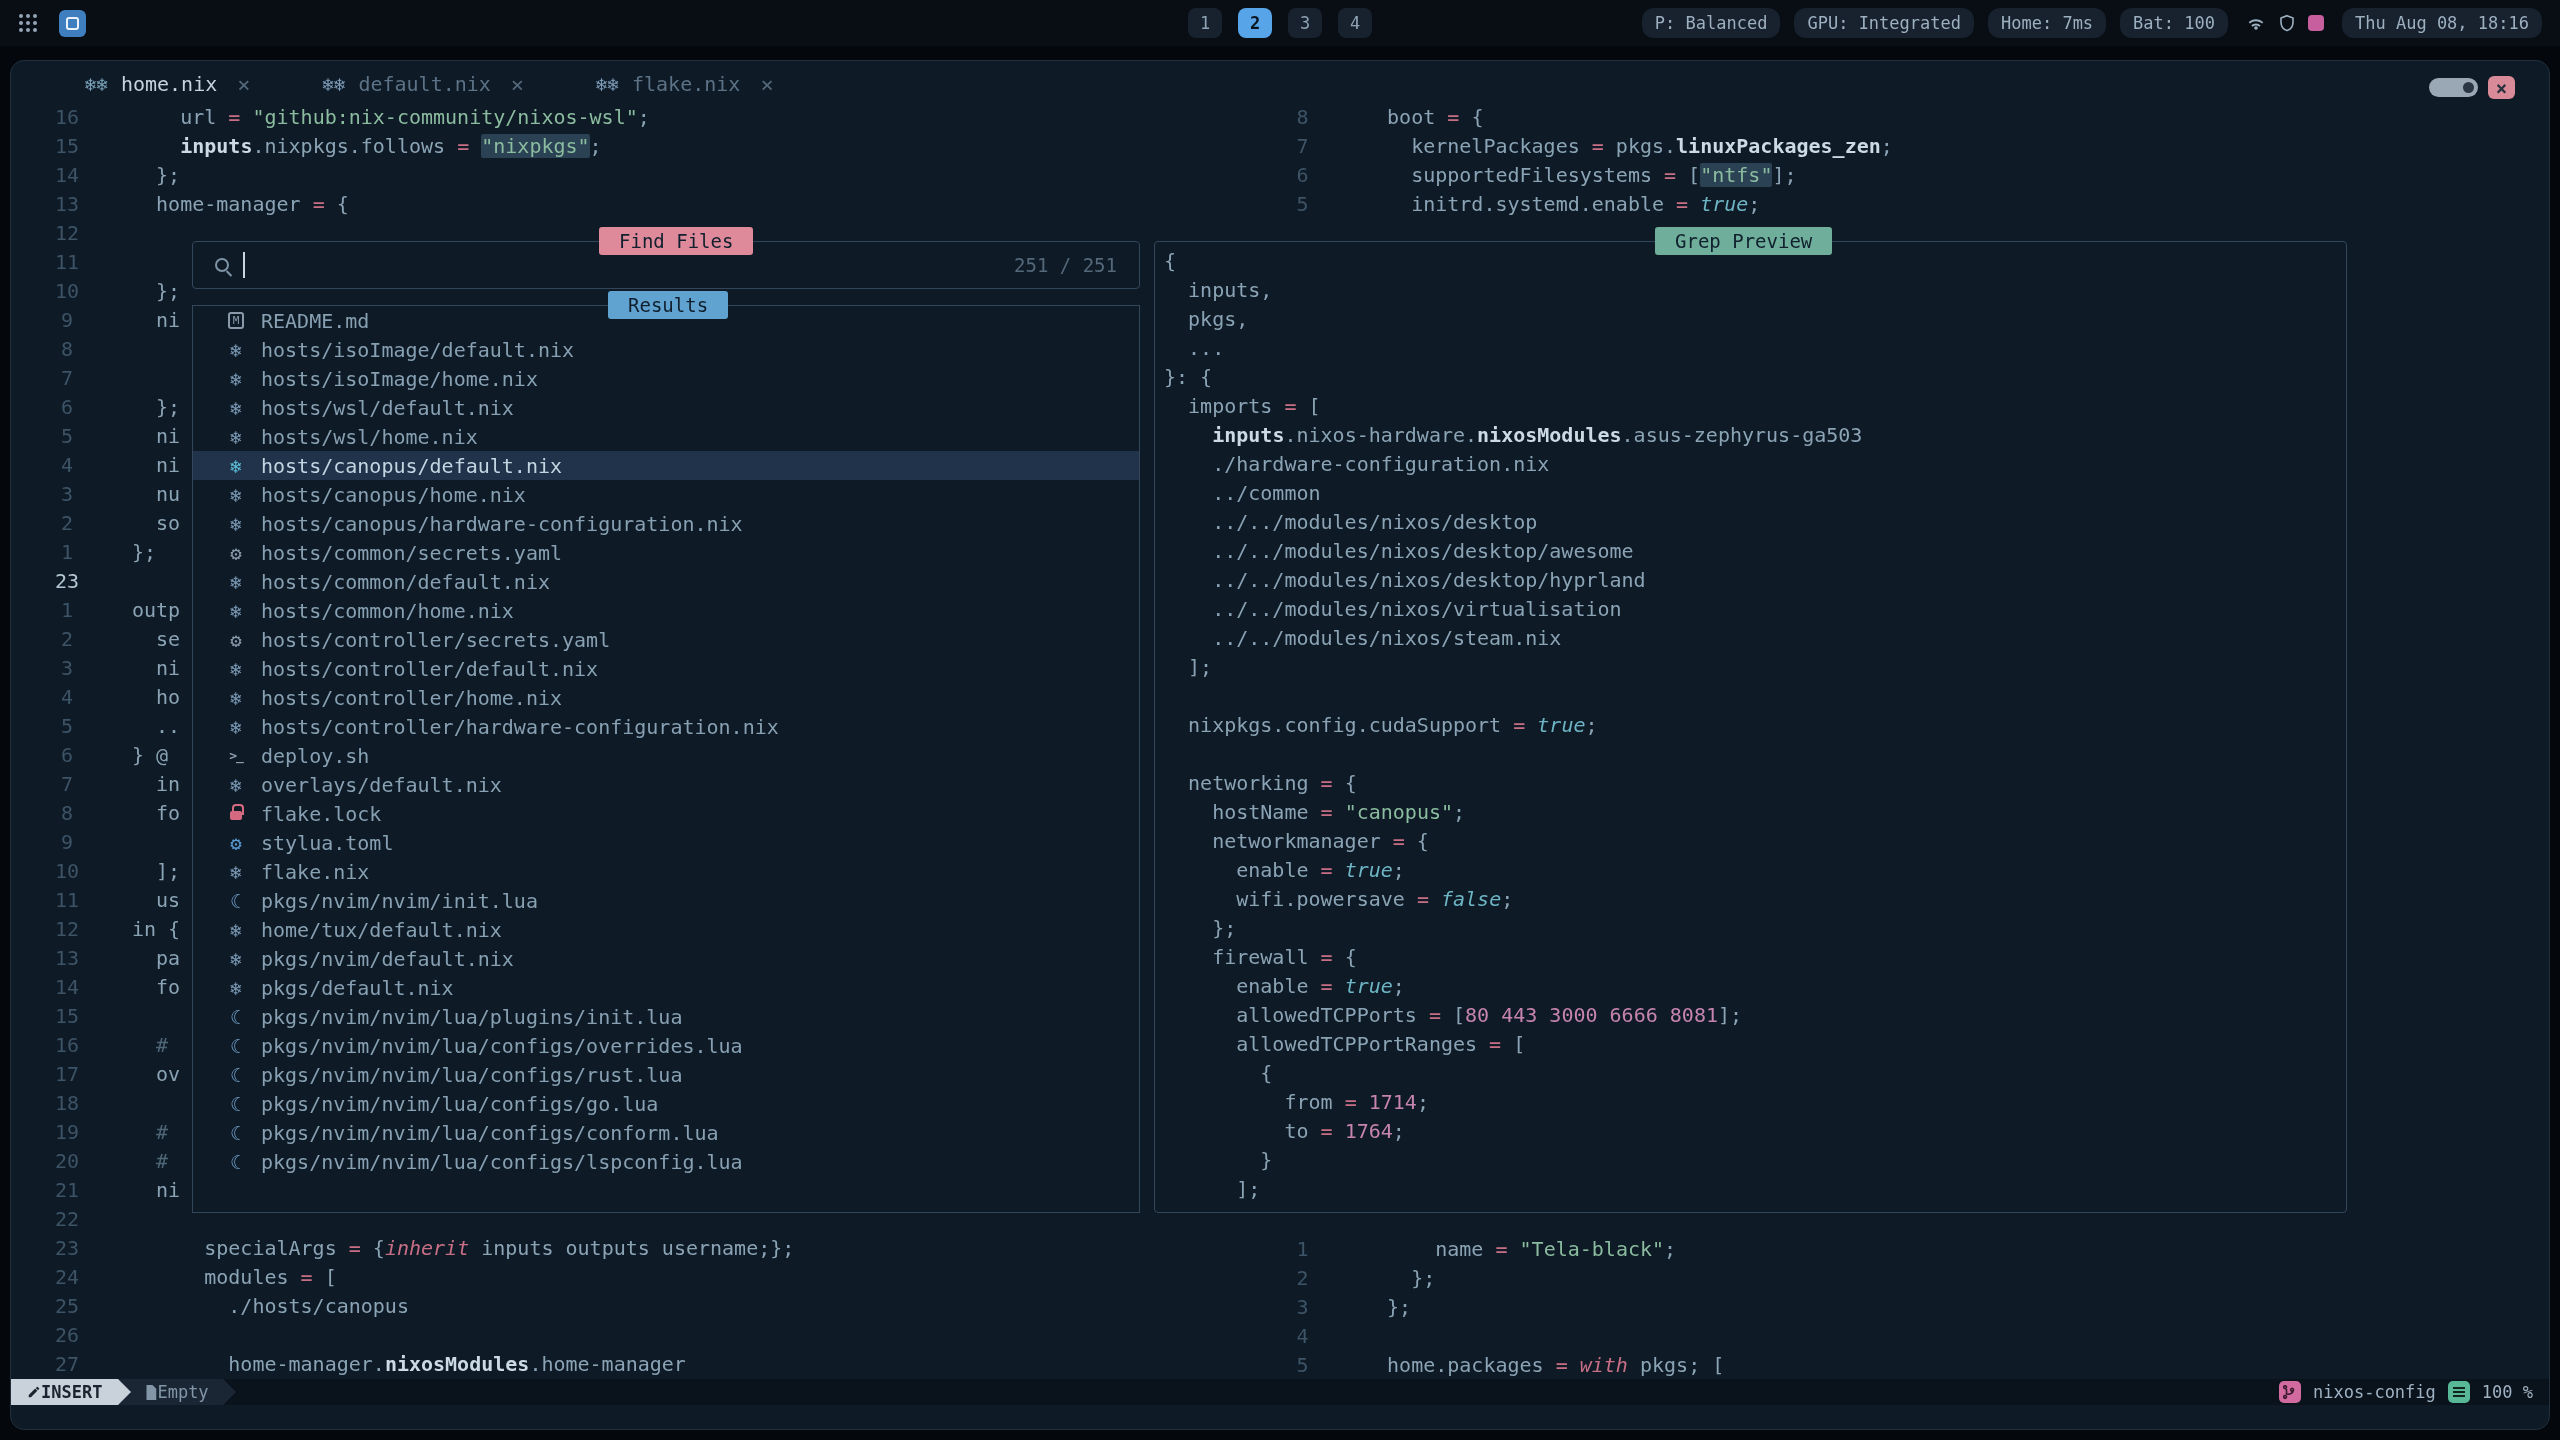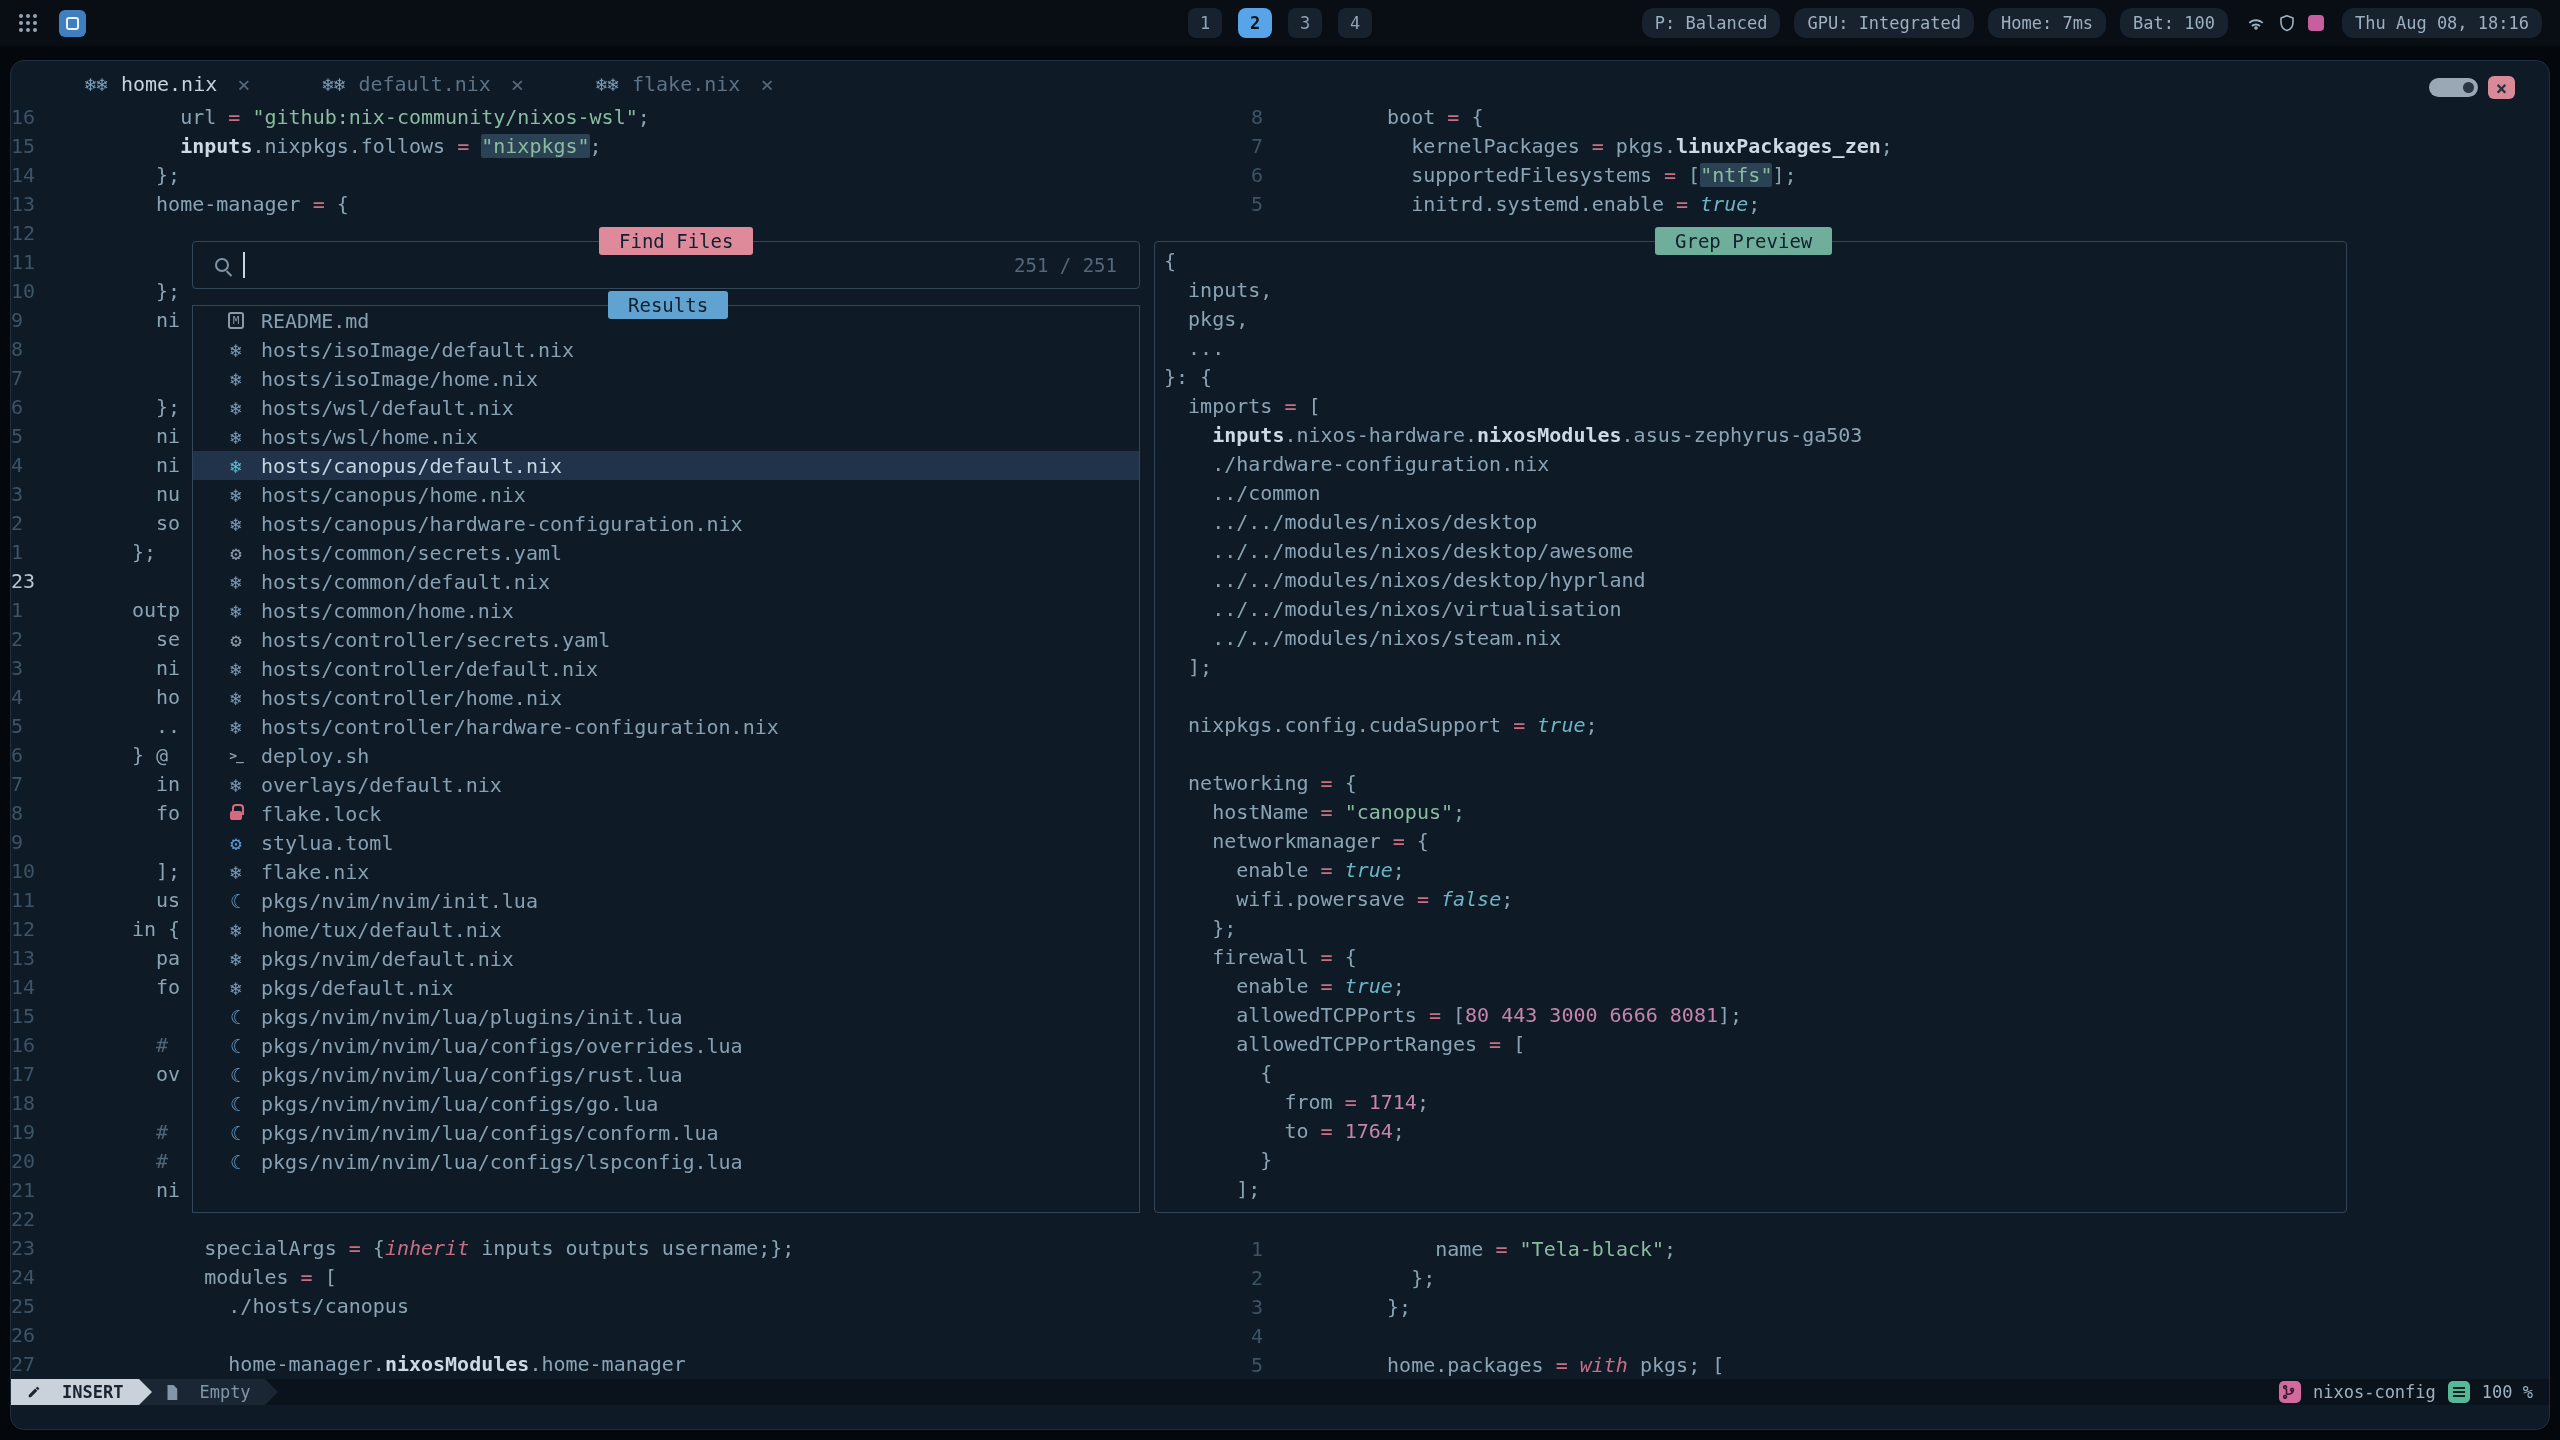--- a/index.html
+++ b/index.html
@@ -50,21 +50,21 @@
     border-radius:50%;background:#2b3644}
   .close-btn{position:absolute;right:34px;top:15px;width:27px;height:23px;border-radius:6px;
     background:var(--c-close_btn,#d98a99);color:#27323e;display:flex;align-items:center;
     justify-content:center;font-size:19px;font-weight:bold;z-index:3}
   .close-btn::after{content:"×"}
 
   
   .code{position:absolute;font-size:20px;line-height:29px;white-space:pre;
     color:var(--c-text,#8ba4b5);z-index:1}
   .code .row{display:flex;height:29px}
-  .code .ln{width:112px;text-align:left;color:var(--c-linenr,#3d5366);flex:none}
+  .code .ln{width:112px;text-align:center;color:var(--c-linenr,#3d5366);flex:none}
   .code .tx{margin-left:9px;white-space:pre}
   .code .row.cur .ln{color:var(--c-linenr_cur,#b4c6d2)}
   #code-left{left:0;top:42px;width:1185px}
   #code-rtop{left:1240px;top:42px;width:1290px}
   #code-rbot{left:1240px;top:1174px;width:1290px}
   #code-rtop .ln,#code-rbot .ln{width:103px}
 
   .str{color:var(--c-string,#8bbc9f)}
   .hlt{background:#2b4254;border-radius:2px}
   .num{color:var(--c-number,#c684ae)}
@@ -112,21 +112,21 @@
 
   .badge{position:absolute;height:28px;padding:0 20px;display:flex;align-items:center;
     font-size:19px;color:#10202e;border-radius:3px;z-index:6;white-space:nowrap}
   .badge.find{left:588px;top:166px;background:var(--c-find_badge,#de8a9b)}
   .badge.results{left:597px;top:230px;background:var(--c-results_badge,#61a3d0)}
   .badge.preview{left:1644px;top:166px;background:var(--c-preview_badge,#6fae9a)}
 
   
   .statusline{position:absolute;left:0;bottom:24px;width:100%;height:26px;background:#0a121c;
     display:flex;align-items:center;font-size:17px;z-index:3;color:#9fb2c2}
-  .seg{height:26px;display:flex;align-items:center;gap:21px}
+  .seg{height:26px;display:flex;align-items:center;gap:0}
   .seg-mode{background:var(--c-mode_bg,#c9d1da);color:#1a2430;font-weight:bold;padding:0 16px}
   .seg-file{background:#1b2634;color:#8296a8;padding:0 14px}
   .tri{width:13px;height:26px;position:relative;flex:none}
   .tri::before{content:"";position:absolute;left:0;top:0;border-top:13px solid transparent;
     border-bottom:13px solid transparent}
   .tri1{background:#1b2634}
   .tri1::before{border-left:13px solid var(--c-mode_bg,#c9d1da)}
   .tri2::before{border-left:13px solid #1b2634}
   .sl-right{margin-left:auto;display:flex;align-items:center;gap:12px;padding-right:16px}
   .sl-ic{width:22px;height:22px;border-radius:5px;display:inline-flex;align-items:center;

